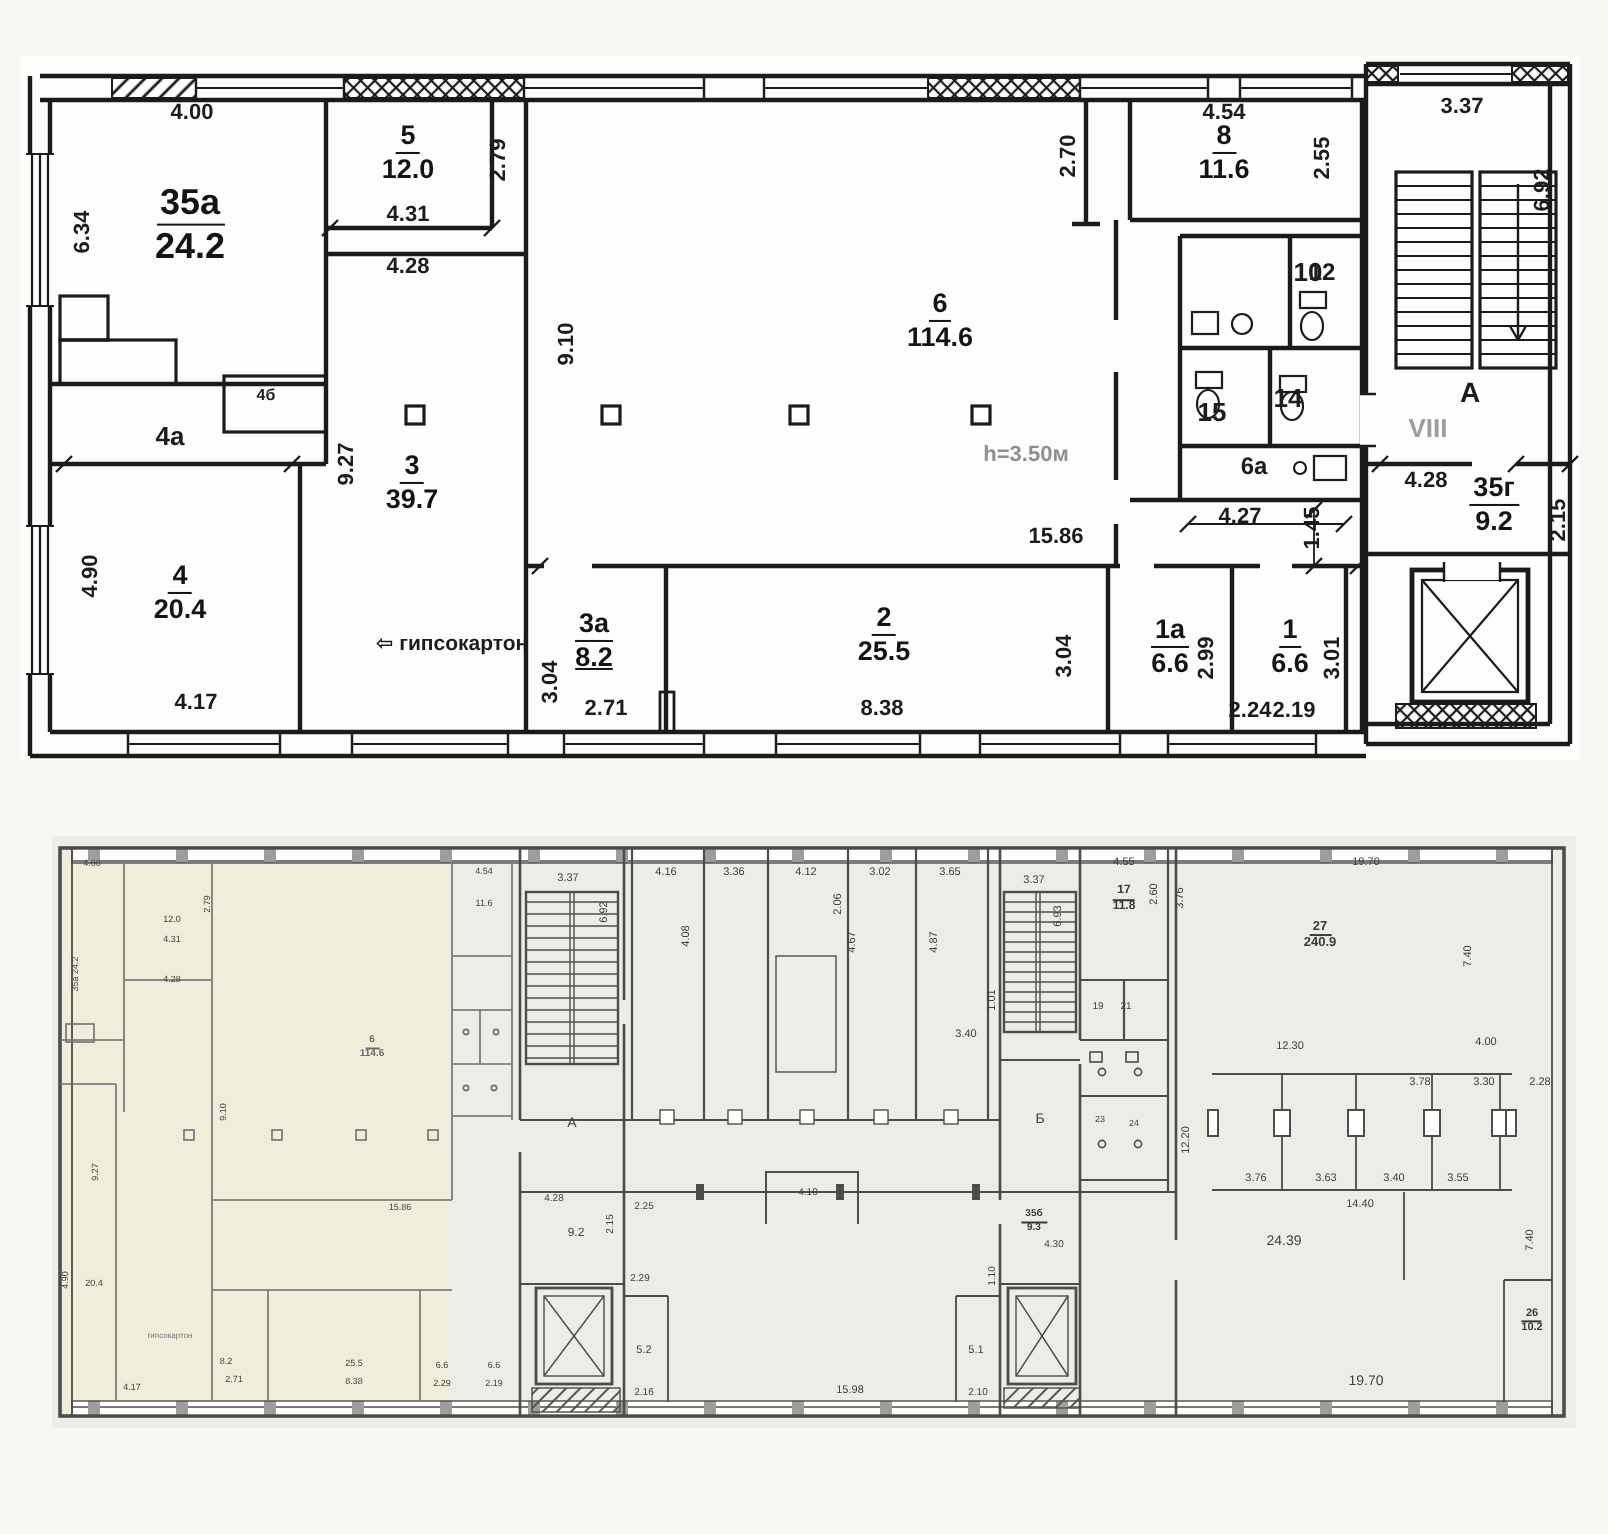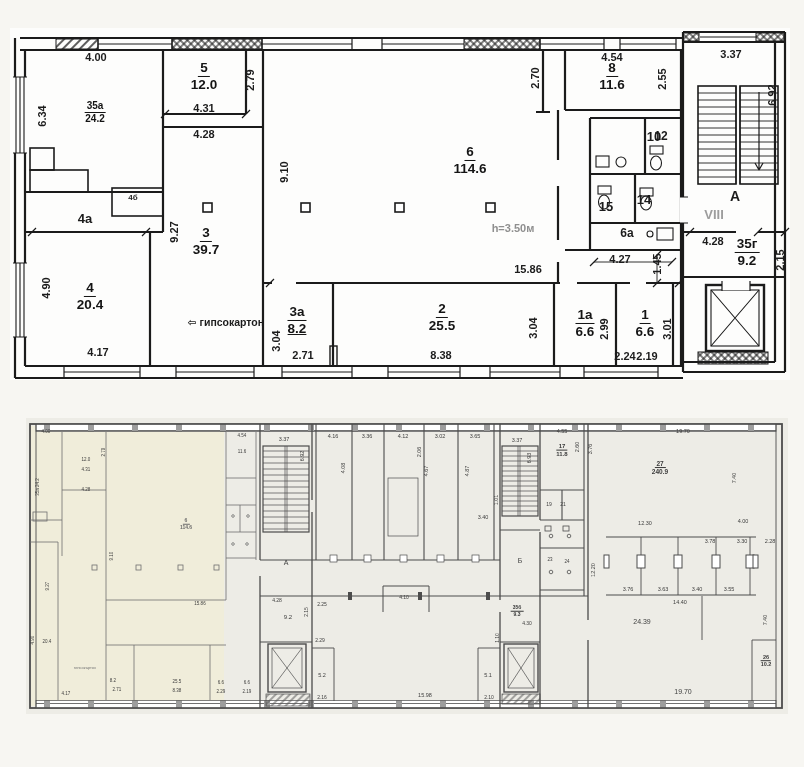--- a/index.html
+++ b/index.html
@@ -230,21 +230,21 @@
     <path d="M106,645 H226 M134,645 V700 M210,645 V700"></path>
     <rect x="33" y="512" width="14" height="9"></rect>
     <rect x="92" y="565" width="5" height="5"></rect>
         <rect x="136" y="565" width="5" height="5"></rect>
     <rect x="178" y="565" width="5" height="5"></rect>
         <rect x="214" y="565" width="5" height="5"></rect>
   </g>
 </svg>
 
 <div class="layer layer1">
-      <div class="room" style="left: 95px; top: 112px; font-size: 10px;"><div class="rnum">35а</div><div class="rarea">24.2</div></div>
+      <div class="room" style="left: 95px; top: 112px; font-size: 18px;"><div class="rnum">35а</div><div class="rarea">24.2</div></div>
       <div class="room" style="left: 204px; top: 76px; font-size: 13.5px;"><div class="rnum">5</div><div class="rarea">12.0</div></div>
       <div class="room" style="left: 206px; top: 241px; font-size: 13.5px;"><div class="rnum">3</div><div class="rarea">39.7</div></div>
       <div class="room" style="left: 90px; top: 296px; font-size: 13.5px;"><div class="rnum">4</div><div class="rarea">20.4</div></div>
       <div class="room" style="left: 470px; top: 160px; font-size: 13.5px;"><div class="rnum">6</div><div class="rarea">114.6</div></div>
       <div class="room" style="left: 612px; top: 76px; font-size: 13.5px;"><div class="rnum">8</div><div class="rarea">11.6</div></div>
       <div class="room" style="left: 297px; top: 320px; font-size: 13.5px; text-decoration: underline;"><div class="rnum">3а</div><div class="rarea">8.2</div></div>
       <div class="room" style="left: 442px; top: 317px; font-size: 13.5px;"><div class="rnum">2</div><div class="rarea">25.5</div></div>
       <div class="room" style="left: 585px; top: 323px; font-size: 13.5px;"><div class="rnum">1а</div><div class="rarea">6.6</div></div>
       <div class="room" style="left: 645px; top: 323px; font-size: 13.5px;"><div class="rnum">1</div><div class="rarea">6.6</div></div>
       <div class="room" style="left: 747px; top: 252px; font-size: 13.5px;"><div class="rnum">35г</div><div class="rarea">9.2</div></div>

